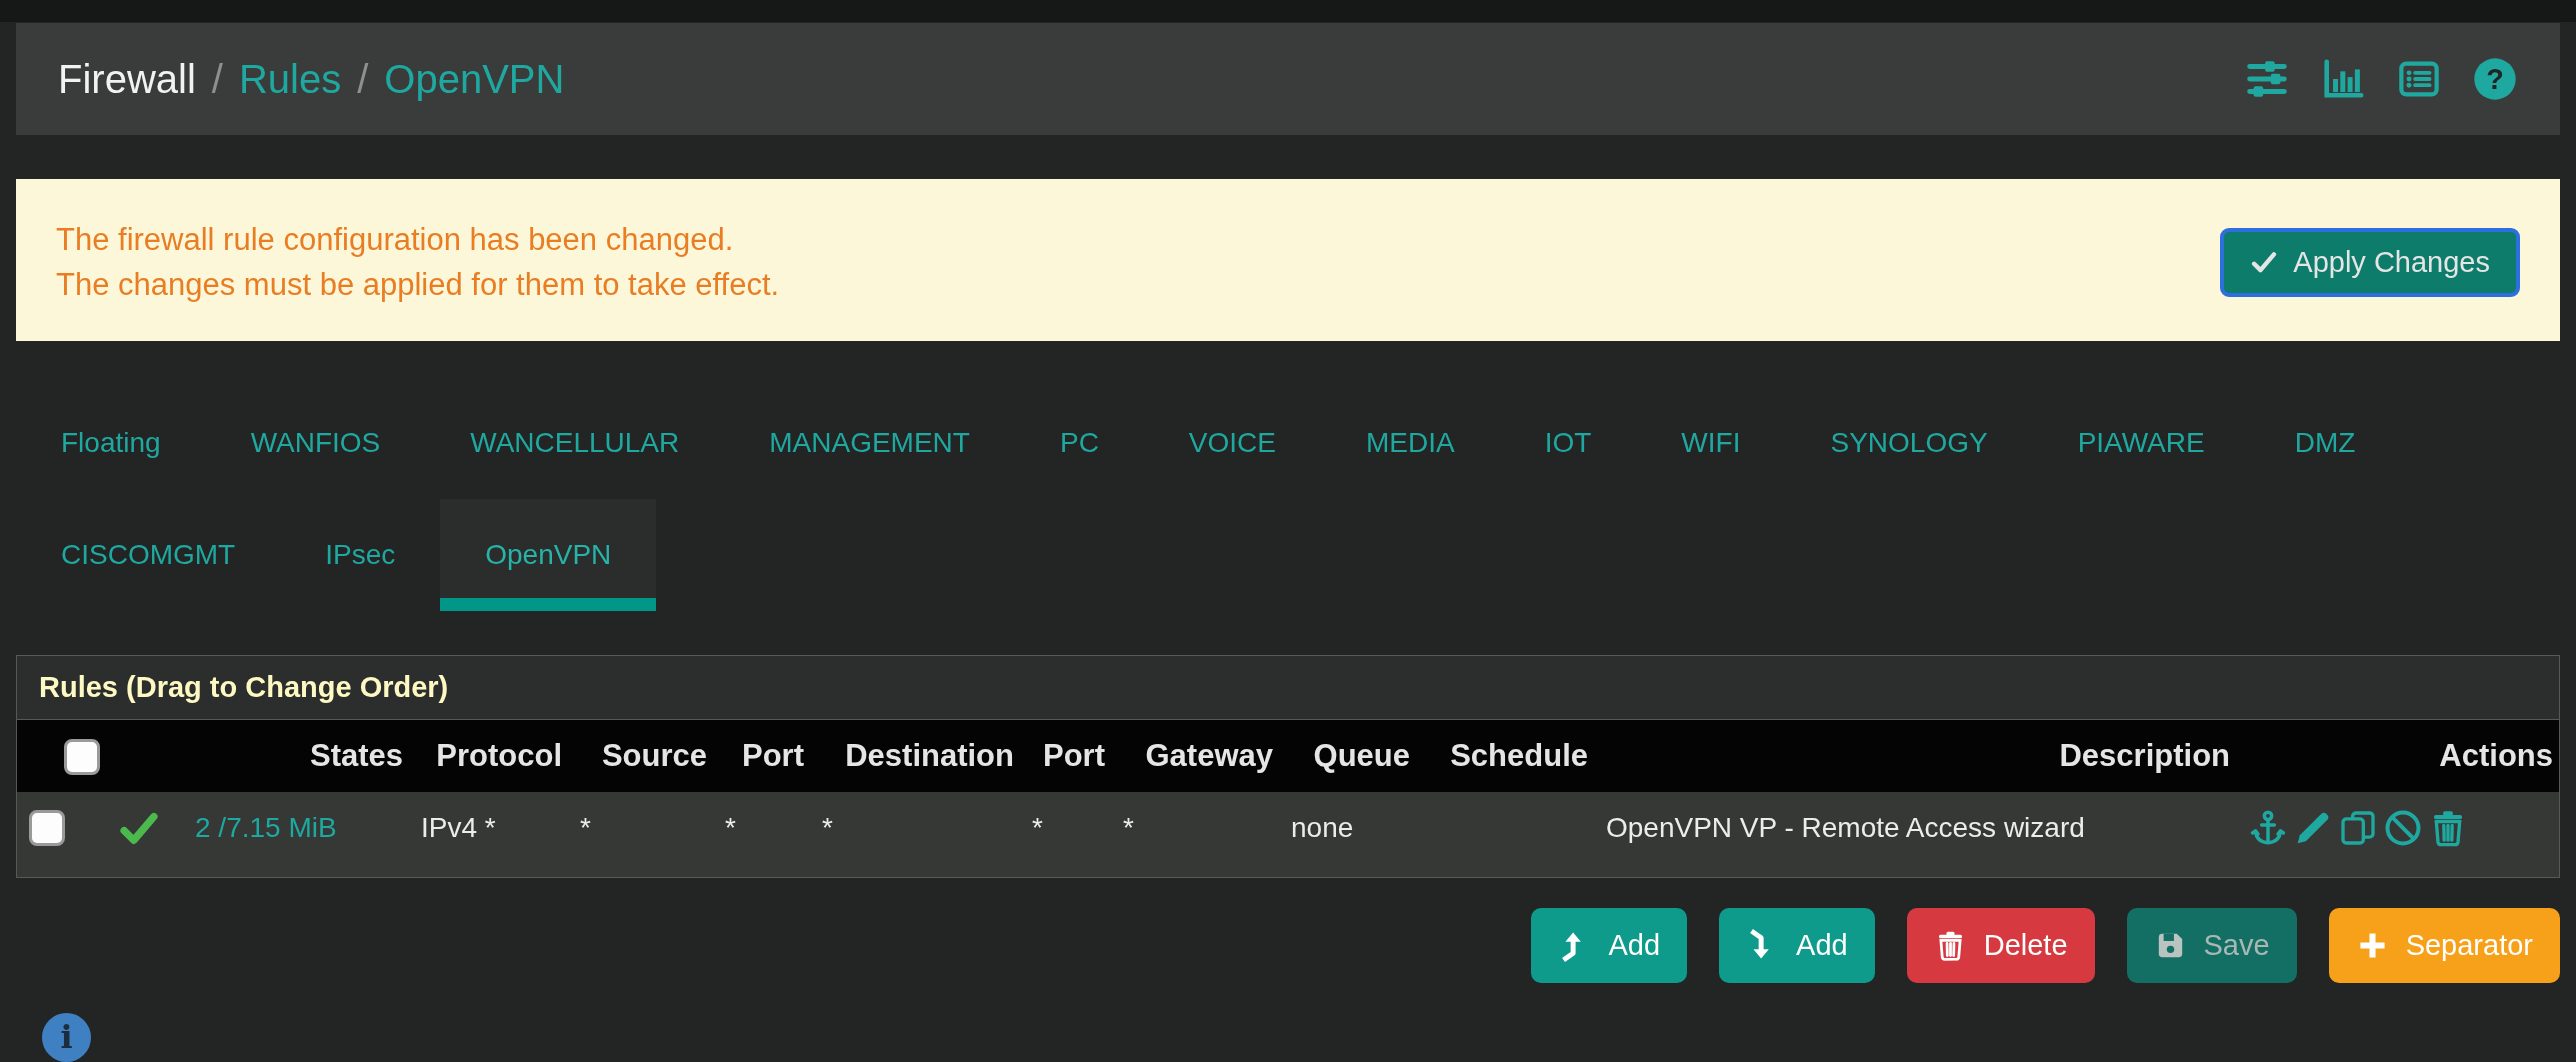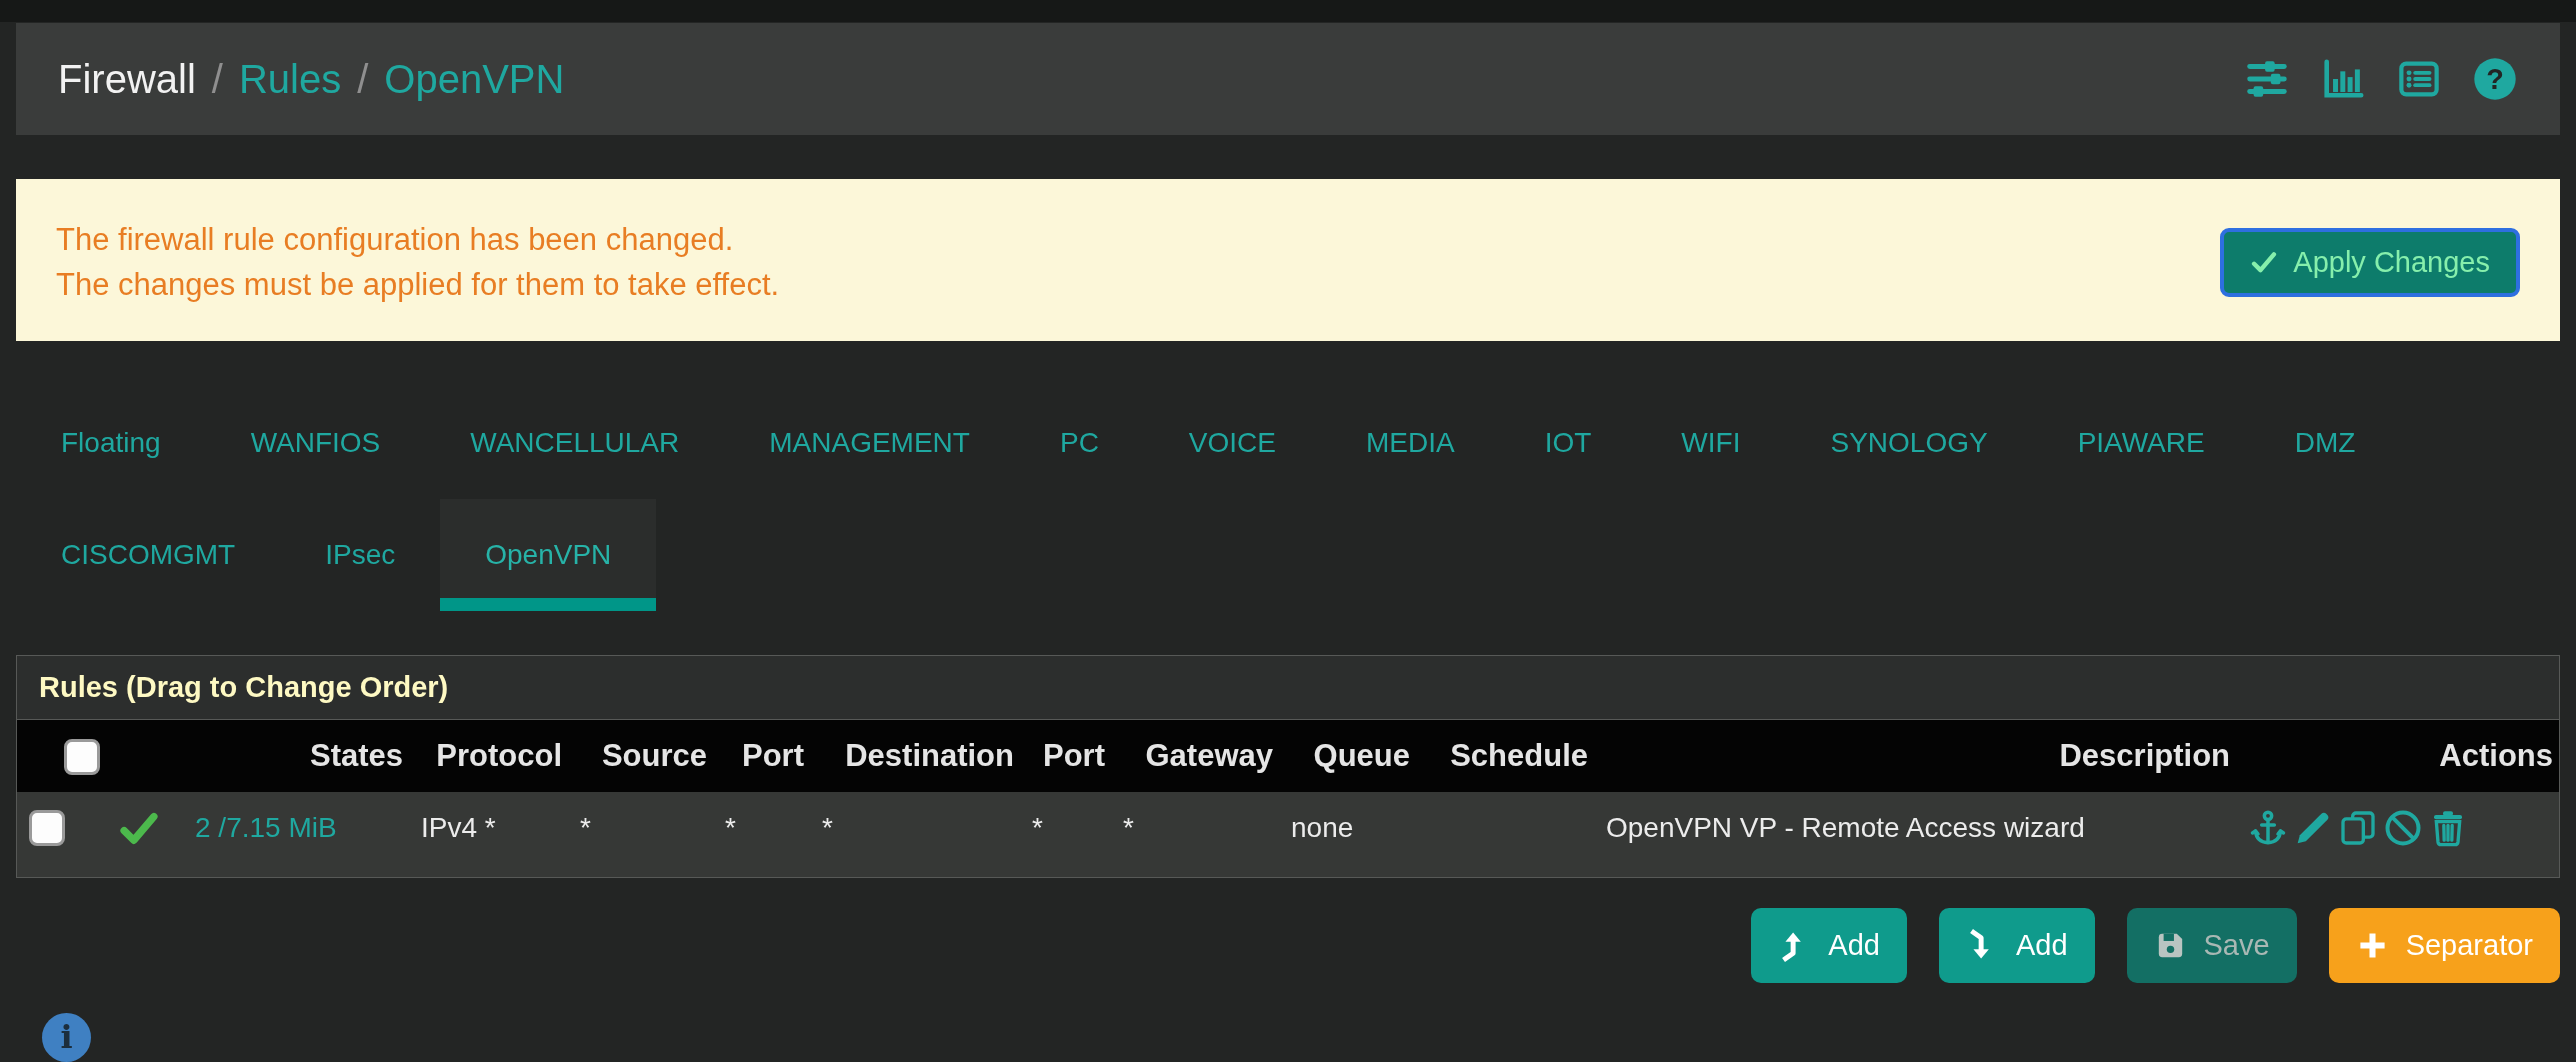--- a/index.html
+++ b/index.html
@@ -14,21 +14,21 @@
   .breadcrumb { display:flex; align-items:center; gap:16px; font-size:40px; }
   .bc-current { color:#f2f2f2; }
   .bc-sep { color:#8f8f8f; }
   .bc-link { color:#1fa8a0; text-decoration:none; cursor:pointer; }
   .nav-icons { display:flex; align-items:center; gap:30px; color:#1fa8a0; }
   .nav-icons .ic { width:46px; height:46px; display:block; cursor:pointer; }
 
   
   .alert { margin-top:44px; background:#fcf7d9; padding:38px 40px 34px 40px; display:flex; align-items:center; justify-content:space-between; }
   .alert-text { color:#e87d23; font-size:31px; line-height:45px; }
-  .btn-apply { display:flex; align-items:center; gap:15px; background:#0d7c6b; color:#86efac; border:4px solid #2e6fe0; border-radius:9px; font-size:29px; font-family:inherit; padding:14px 26px; cursor:pointer; }
+  .btn-apply { display:flex; align-items:center; gap:15px; background:#0d7c6b; color:#e5e5e5; border:4px solid #2e6fe0; border-radius:9px; font-size:29px; font-family:inherit; padding:14px 26px; cursor:pointer; }
   .btn-apply .ic { width:28px; height:28px; display:block; }
 
   
   .tabs { margin-top:46px; list-style:none; display:flex; flex-wrap:wrap; }
   .tab { position:relative; display:inline-block; padding:40px 45px; font-size:28px; color:#1fa8a0; text-decoration:none; cursor:pointer; }
   .tab.active { background:#2b2d2c; color:#27b3a8; }
   .tab.active::after { content:""; position:absolute; left:0; right:0; bottom:0; height:13px; background:#009688; }
 
   
   .panel { margin-top:44px; border:1px solid #575957; background:#363836; }
@@ -274,20 +274,35 @@
       </button>
       <button class="btn btn-add">
         <span>
           <svg class="ic" viewBox="0 0 24 24">
             <path d="M5.5 2.5 L11 6.4 L11 15.5" fill="none" stroke="currentColor" stroke-width="3.6" stroke-linejoin="round" stroke-linecap="square"></path>
             <polygon points="5.4,14.8 16.6,14.8 11,21.4" fill="currentColor"></polygon>
           </svg>
         </span>
         <span>Add</span>
       </button>
+      <button class="btn btn-delete">
+        <span>
+          <svg class="ic" viewBox="0 0 24 24">
+            <rect x="3.6" y="4.2" width="16.8" height="2.6" rx="1.2" fill="currentColor"></rect>
+            <rect x="9" y="2" width="6" height="2.6" rx="1.2" fill="currentColor"></rect>
+            <path d="M5 8.2 H19 L18 20.4 a1.8 1.8 0 0 1 -1.8 1.6 H7.8 A1.8 1.8 0 0 1 6 20.4 Z" fill="none" stroke="currentColor" stroke-width="2"></path>
+            <g stroke="currentColor" stroke-width="2" stroke-linecap="round">
+              <line x1="9.5" y1="10.5" x2="9.7" y2="19.3"></line>
+                <line x1="12" y1="10.5" x2="12" y2="19.3"></line>
+                <line x1="14.5" y1="10.5" x2="14.3" y2="19.3"></line>
+            </g>
+          </svg>
+        </span>
+        <span>Delete</span>
+      </button>
       <button class="btn btn-save">
         <span>
           <svg class="ic" viewBox="0 0 24 24">
             <path d="M3.5 6 a2.5 2.5 0 0 1 2.5 -2.5 h10.6 L20.5 7.3 V18 a2.5 2.5 0 0 1 -2.5 2.5 H6 A2.5 2.5 0 0 1 3.5 18 Z" fill="currentColor"></path>
             <rect x="7" y="3.5" width="7.5" height="5.2" fill="#136f64"></rect>
             <circle cx="12" cy="14.8" r="2.7" fill="#136f64"></circle>
           </svg>
         </span>
         <span>Save</span>
       </button>

